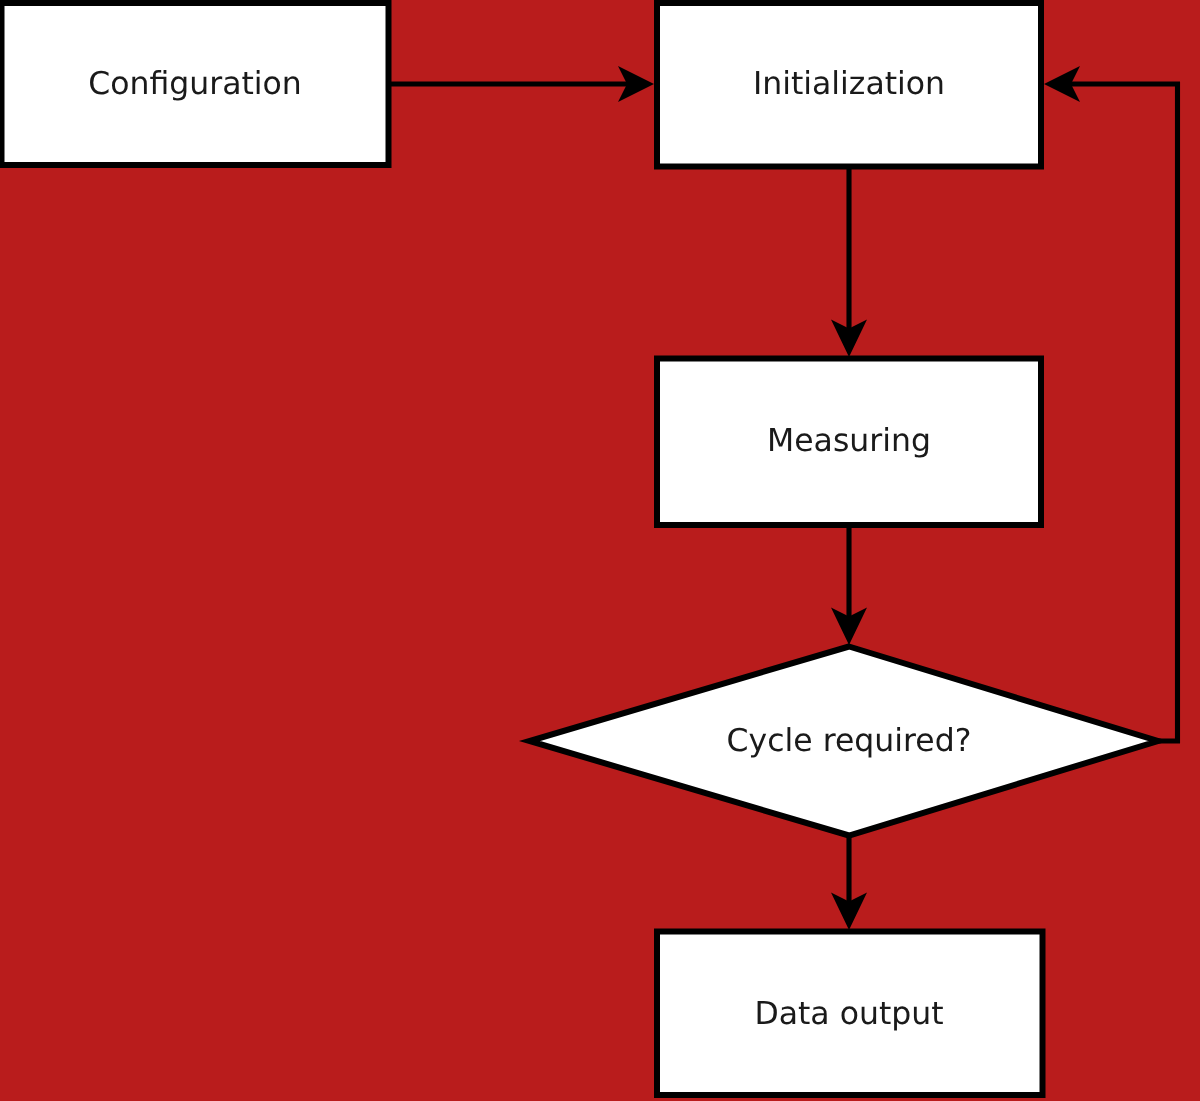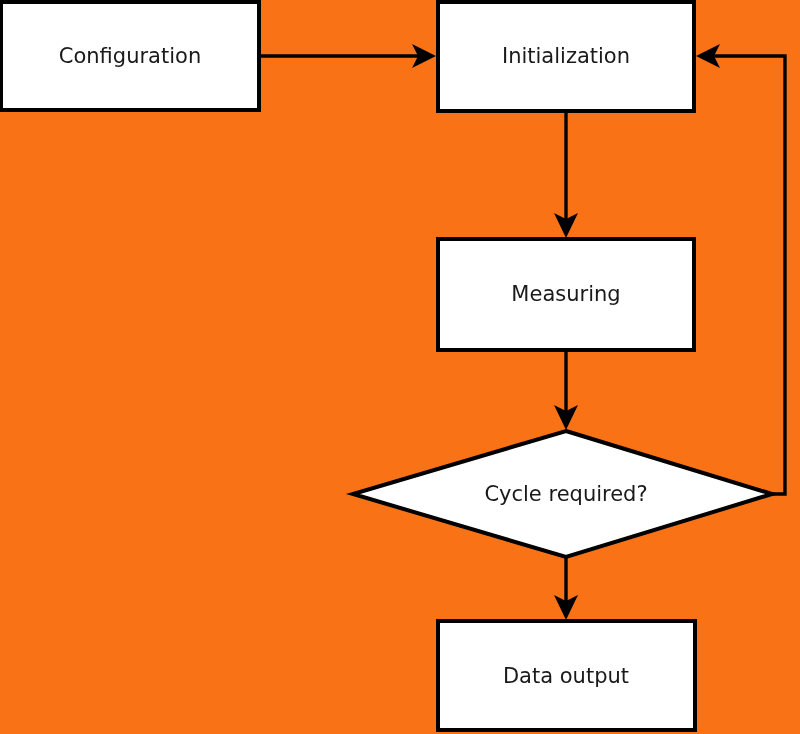--- a/index.html
+++ b/index.html
@@ -7,21 +7,21 @@
     padding: 0;
     background: #ffffff;
   }
   body {
     font-family: "DejaVu Sans", sans-serif;
   }
   #canvas {
     position: relative;
     width: 800px;
     height: 734px;
-    background: #f97316;
+    background: #b91c1c;
     overflow: hidden;
   }
   #flow-svg {
     position: absolute;
     left: 0;
     top: 0;
     width: 800px;
     height: 734px;
     display: block;
   }

